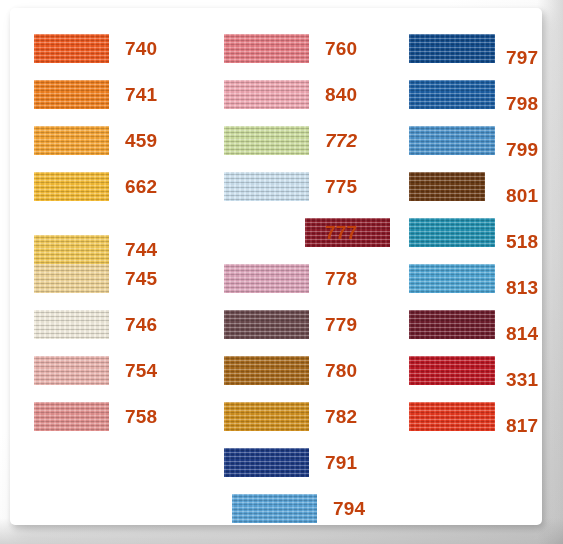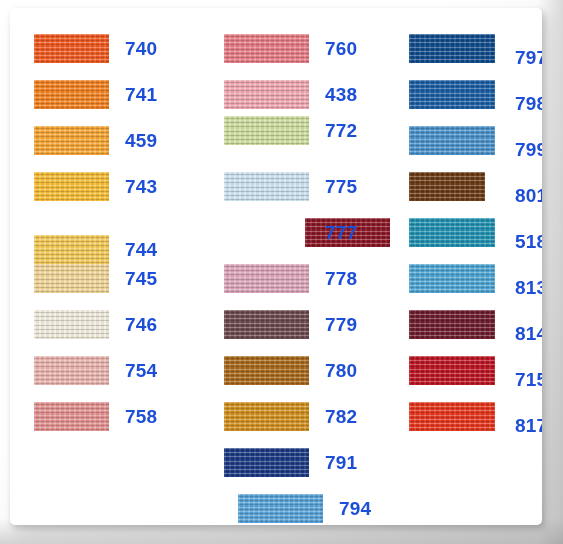--- a/index.html
+++ b/index.html
@@ -100,28 +100,28 @@
       rgba(255,255,255,0.09) 2px,
       rgba(0,0,0,0.06)       2px,
       rgba(0,0,0,0.06)       5px
     );
   }
 
   .code {
     position: absolute;
     font-size: 19px;
     font-weight: bold;
-    color: #1d4ed8;
+    color: #c2410c;
     letter-spacing: 0.2px;
     line-height: 29px;
     white-space: nowrap;
   }
   #col-left   .code { left: 115px; }
   #col-middle .code { left: 125px; }
-  #col-right  .code { left: 125px; margin-top: 17px; }
+  #col-right  .code { left: 116px; margin-top: 17px; }
 </style>
 </head>
 <body>
 
 <div id="page">
   <div id="card">
 
     <div class="column" id="col-left">
         <div class="swatch-row" style="top: 26px; left: 0px; right: 0px;">
           <div class="swatch" title="740" style="margin-left: 24px; width: 75px; background-color: rgb(242, 89, 30);"></div>
@@ -130,21 +130,21 @@
         <div class="swatch-row" style="top: 72px; left: 0px; right: 0px;">
           <div class="swatch" title="741" style="margin-left: 24px; width: 75px; background-color: rgb(244, 130, 31);"></div>
           <div class="code">741</div>
         </div>
         <div class="swatch-row" style="top: 118px; left: 0px; right: 0px;">
           <div class="swatch" title="742" style="margin-left: 24px; width: 75px; background-color: rgb(249, 166, 51);"></div>
           <div class="code">459</div>
         </div>
         <div class="swatch-row" style="top: 164px; left: 0px; right: 0px;">
           <div class="swatch" title="743" style="margin-left: 24px; width: 75px; background-color: rgb(248, 190, 53);"></div>
-          <div class="code">743</div>
+          <div class="code">662</div>
         </div>
         <div class="swatch-row" style="top: 227px; left: 0px; right: 0px;">
           <div class="swatch" title="744" style="margin-left: 24px; width: 75px; background-color: rgb(245, 204, 88);"></div>
           <div class="code">744</div>
         </div>
         <div class="swatch-row" style="top: 256px; left: 0px; right: 0px;">
           <div class="swatch" title="745" style="margin-left: 24px; width: 75px; background-color: rgb(242, 215, 154);"></div>
           <div class="code">745</div>
         </div>
         <div class="swatch-row" style="top: 302px; left: 0px; right: 0px;">
@@ -161,23 +161,23 @@
         </div>
       </div>
 
     <div class="column" id="col-middle">
         <div class="swatch-row" style="top: 26px; left: 0px; right: 0px;">
           <div class="swatch" title="760" style="margin-left: 24px; width: 85px; background-color: rgb(233, 125, 133);"></div>
           <div class="code">760</div>
         </div>
         <div class="swatch-row" style="top: 72px; left: 0px; right: 0px;">
           <div class="swatch" title="761" style="margin-left: 24px; width: 85px; background-color: rgb(242, 169, 180);"></div>
-          <div class="code">438</div>
-        </div>
-        <div class="swatch-row" style="top: 108px; left: 0px; right: 0px;">
+          <div class="code">840</div>
+        </div>
+        <div class="swatch-row" style="top: 118px; left: 0px; right: 0px; font-style: italic;">
           <div class="swatch" title="772" style="margin-left: 24px; width: 85px; background-color: rgb(207, 224, 160);"></div>
           <div class="code">772</div>
         </div>
         <div class="swatch-row" style="top: 164px; left: 0px; right: 0px; text-align: right;">
           <div class="swatch" title="775" style="margin-left: 24px; width: 85px; background-color: rgb(207, 228, 242);"></div>
           <div class="code">775</div>
         </div>
         <div class="swatch-row" style="top: 210px; left: 0px; right: 0px; justify-content: flex-end;">
           <div class="swatch" title="777" style="margin-left: 24px; width: 85px; background-color: rgb(140, 23, 38);"></div>
           <div class="code">777</div>
@@ -195,21 +195,21 @@
           <div class="code">780</div>
         </div>
         <div class="swatch-row" style="top: 394px; left: 0px; right: 0px;">
           <div class="swatch" title="782" style="margin-left: 24px; width: 85px; background-color: rgb(210, 145, 30);"></div>
           <div class="code">782</div>
         </div>
         <div class="swatch-row" style="top: 440px; left: 0px; right: 0px;">
           <div class="swatch" title="791" style="margin-left: 24px; width: 85px; background-color: rgb(28, 58, 133);"></div>
           <div class="code">791</div>
         </div>
-        <div class="swatch-row" style="top: 486px; left: 14px; right: 0px; align-items: flex-end;">
+        <div class="swatch-row" style="top: 486px; left: 8px; right: 0px; align-items: flex-end;">
           <div class="swatch" title="794" style="margin-left: 24px; width: 85px; background-color: rgb(89, 165, 218);"></div>
           <div class="code">794</div>
         </div>
       </div>
 
     <div class="column" id="col-right">
         <div class="swatch-row" style="top: 26px; left: 0px; right: 0px;">
           <div class="swatch" title="797" style="margin-left: 19px; width: 86px; background-color: rgb(17, 76, 142);"></div>
           <div class="code">797</div>
         </div>
@@ -232,21 +232,21 @@
         <div class="swatch-row" style="top: 256px; left: 0px; right: 0px;">
           <div class="swatch" title="813" style="margin-left: 19px; width: 86px; background-color: rgb(79, 167, 214);"></div>
           <div class="code">813</div>
         </div>
         <div class="swatch-row" style="top: 302px; left: 0px; right: 0px;">
           <div class="swatch" title="814" style="margin-left: 19px; width: 86px; background-color: rgb(110, 28, 44);"></div>
           <div class="code">814</div>
         </div>
         <div class="swatch-row" style="top: 348px; left: 0px; right: 0px;">
           <div class="swatch" title="816" style="margin-left: 19px; width: 86px; background-color: rgb(191, 21, 34);"></div>
-          <div class="code">715</div>
+          <div class="code">331</div>
         </div>
         <div class="swatch-row" style="top: 394px; left: 0px; right: 0px;">
           <div class="swatch" title="817" style="margin-left: 19px; width: 86px; background-color: rgb(232, 54, 28);"></div>
           <div class="code">817</div>
         </div>
       </div>
 
   </div>
 </div>
 

